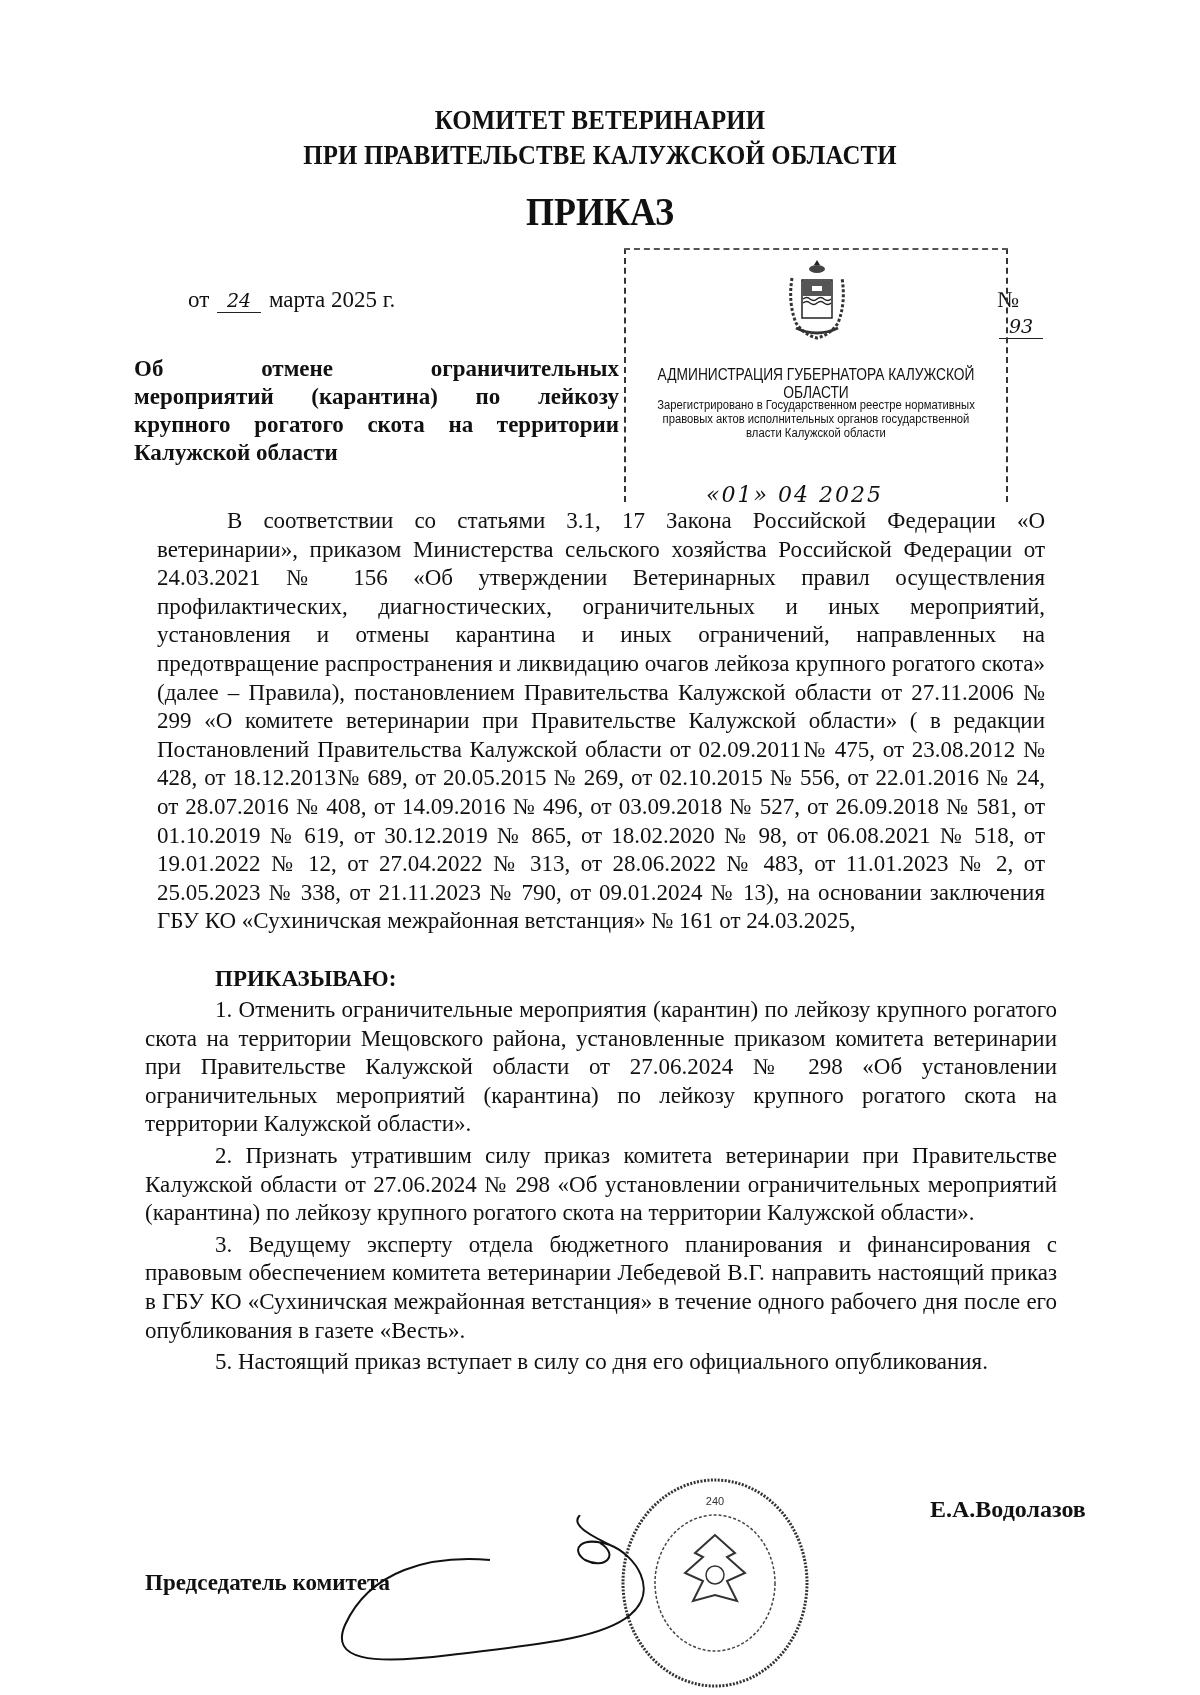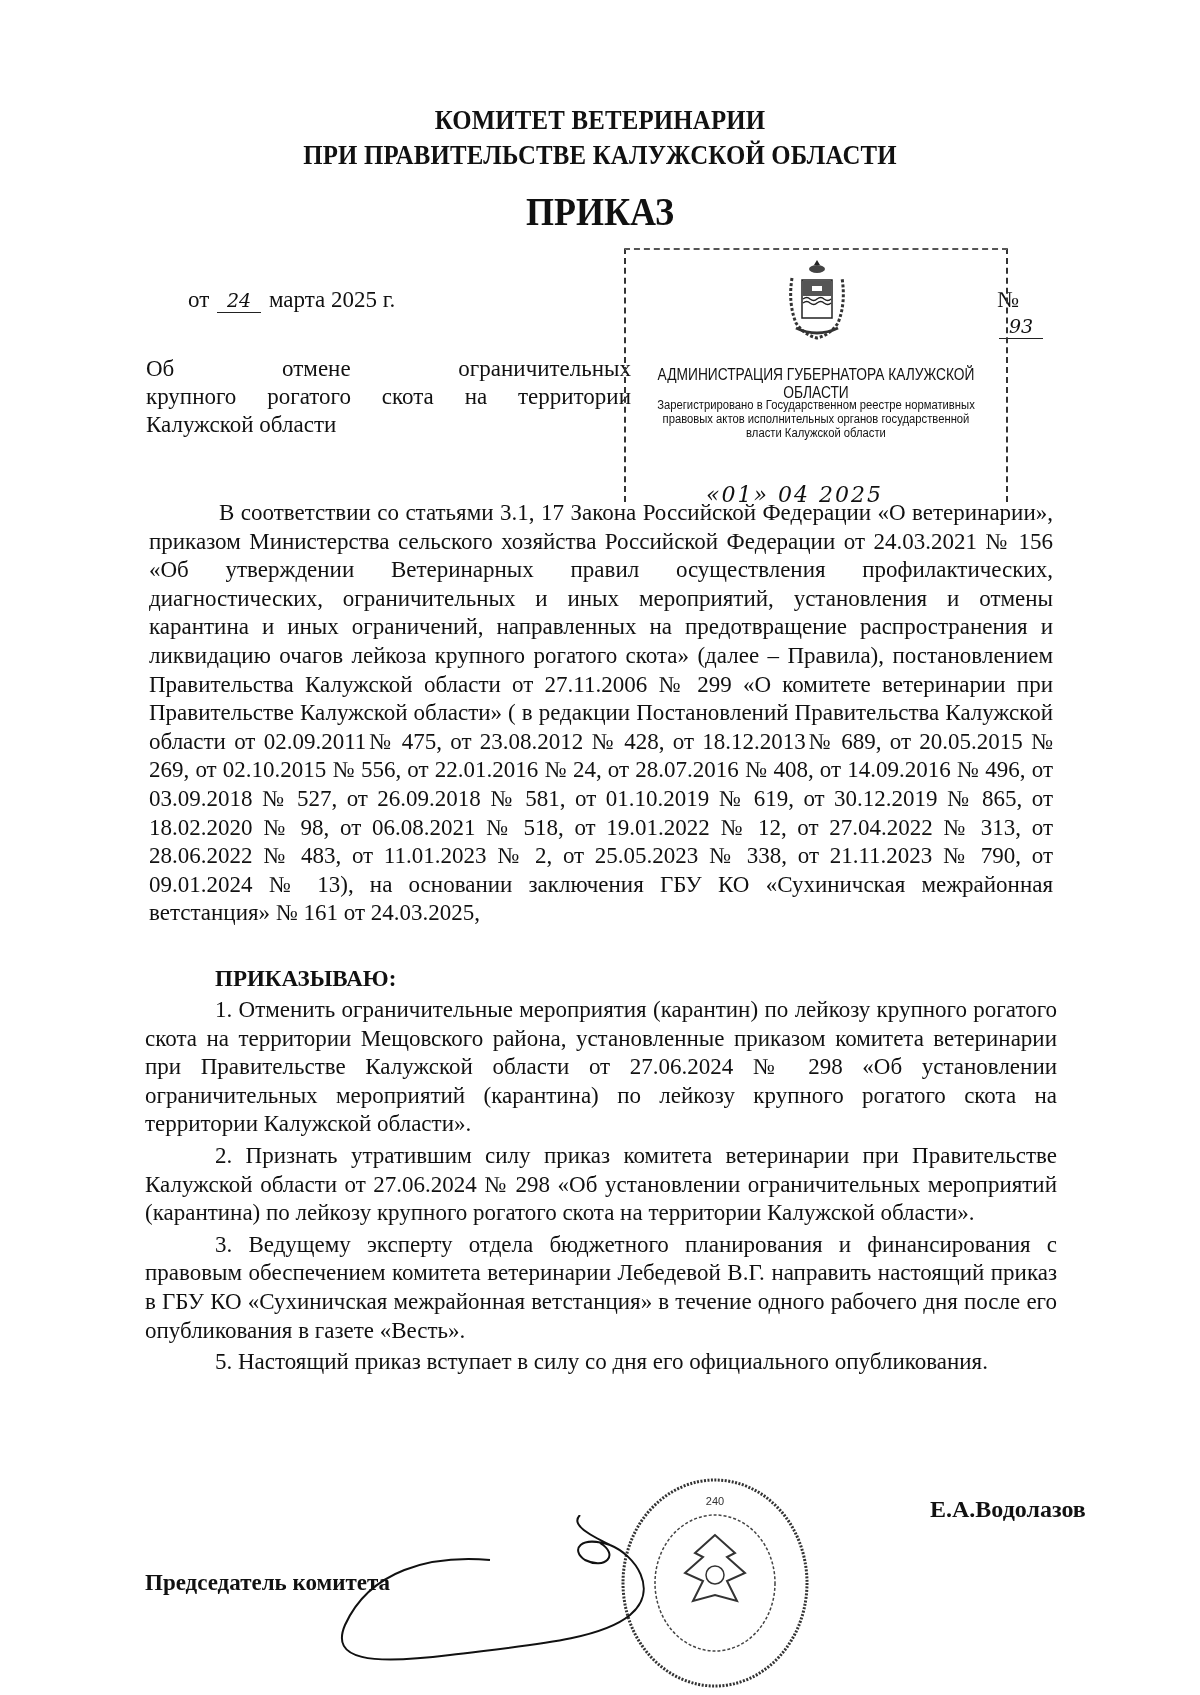--- a/index.html
+++ b/index.html
@@ -5,32 +5,32 @@
     html, body { margin: 0; padding: 0; background: #ffffff; }
     body { width: 1200px; height: 1695px; position: relative; overflow: hidden; color: #111; font-family: "Liberation Serif", "DejaVu Serif", serif; }
     .page { position: absolute; left: 0; top: 0; width: 1016px; height: 1695px; }
     .hdr { position: absolute; left: 0; width: 1200px; text-align: center; font-weight: bold; font-size: 27px; letter-spacing: 0.2px; transform: scaleX(0.92); }
     .hdr1 { top: 105px; }
     .hdr2 { top: 140px; }
     .title { position: absolute; left: 0; width: 1200px; top: 188px; text-align: center; font-weight: bold; font-size: 40px; transform: scaleX(0.9); }
     .dateline { position: absolute; left: 188px; top: 287px; font-size: 23px; }
     .hand { font-family: "DejaVu Serif", serif; font-style: italic; font-size: 19px; display: inline-block; border-bottom: 1px solid #222; padding: 0 10px; line-height: 24px; margin: 0 2px; }
     .numline { position: absolute; left: 997px; top: 287px; font-size: 23px; }
-    .subject { position: absolute; left: 146px; top: 355px; width: 485px; font-weight: normal; font-size: 23px; line-height: 28px; text-align: justify; }
+    .subject { position: absolute; left: 134px; top: 355px; width: 485px; font-weight: bold; font-size: 23px; line-height: 28px; text-align: justify; }
     .subject span { display: block; }
     .justify-last { text-align-last: justify; }
     .stamp-box { position: absolute; left: 624px; top: 248px; width: 380px; height: 252px; border-left: 2px dashed #333; border-right: 2px dashed #333; border-top: 2px dashed #555; }
     .crest { position: absolute; left: 160px; top: 8px; width: 62px; height: 82px; }
     .stamp-admin { position: absolute; left: 0; top: 116px; width: 380px; text-align: center; font-family: "Liberation Sans", "DejaVu Sans", sans-serif; font-size: 16px; transform: scaleX(0.86); }
     .stamp-reg { position: absolute; left: 4px; top: 148px; width: 372px; text-align: center; font-family: "Liberation Sans", "DejaVu Sans", sans-serif; font-size: 12.5px; line-height: 14px; transform: scaleX(0.9); }
     .stamp-regno { position: absolute; left: 6px; top: 210px; font-family: "Liberation Sans", "DejaVu Sans", sans-serif; font-size: 14px; }
     .stamp-regno .hand2 { font-family: "DejaVu Serif", serif; font-style: italic; font-size: 28px; display: inline-block; width: 205px; border-bottom: 1px solid #222; padding-left: 12px; line-height: 26px; letter-spacing: 4px; }
     .stamp-date { position: absolute; left: 80px; top: 232px; font-family: "DejaVu Serif", serif; font-style: italic; font-size: 22px; letter-spacing: 2px; }
     .body { position: absolute; left: 145px; width: 912px; font-size: 23px; line-height: 28.6px; text-align: justify; transform-origin: left top; }
-    .body p { margin: 4px; text-indent: 70px; }
+    .body p { margin: 12px; text-indent: 70px; }
     .p-main { top: 495px; }
     .decree-word { position: absolute; left: 215px; top: 966px; font-weight: bold; font-size: 23px; }
     .items { top: 996px; }
     .items p { margin: 0 0 3px 0; }
     .sig-title { position: absolute; left: 145px; top: 1570px; font-weight: bold; font-size: 23px; }
     .sig-name { position: absolute; left: 930px; top: 1496px; font-weight: bold; font-size: 24px; }
     .seal { position: absolute; left: 618px; top: 1475px; width: 195px; height: 215px; }
     .signature { position: absolute; left: 330px; top: 1515px; width: 380px; height: 175px; }
   </style>
 </head>
@@ -48,20 +48,21 @@
     <span>марта 2025 г.</span>
   </div>
 
   <div class="numline">
     <span>№</span>
     <span class="hand">93</span>
   </div>
 
   <div class="subject">
     <span class="justify-last">Об отмене ограничительных</span>
+    <span class="justify-last">мероприятий (карантина) по лейкозу</span>
     <span class="justify-last">крупного рогатого скота на территории</span>
     <span>Калужской области</span>
   </div>
 
   <div class="stamp-box">
     <svg class="crest" viewBox="0 0 62 82">
       <path d="M31 2 l3 5 h-6 z" fill="#222"></path>
       <ellipse cx="31" cy="11" rx="8" ry="4" fill="#444"></ellipse>
       <path d="M6 20 q-4 25 4 45 q8 12 21 15 q13 -3 21 -15 q8 -20 4 -45" fill="none" stroke="#333" stroke-width="3" stroke-dasharray="3 2"></path>
       <rect x="16" y="22" width="30" height="38" fill="#fff" stroke="#222" stroke-width="1.5"></rect>

